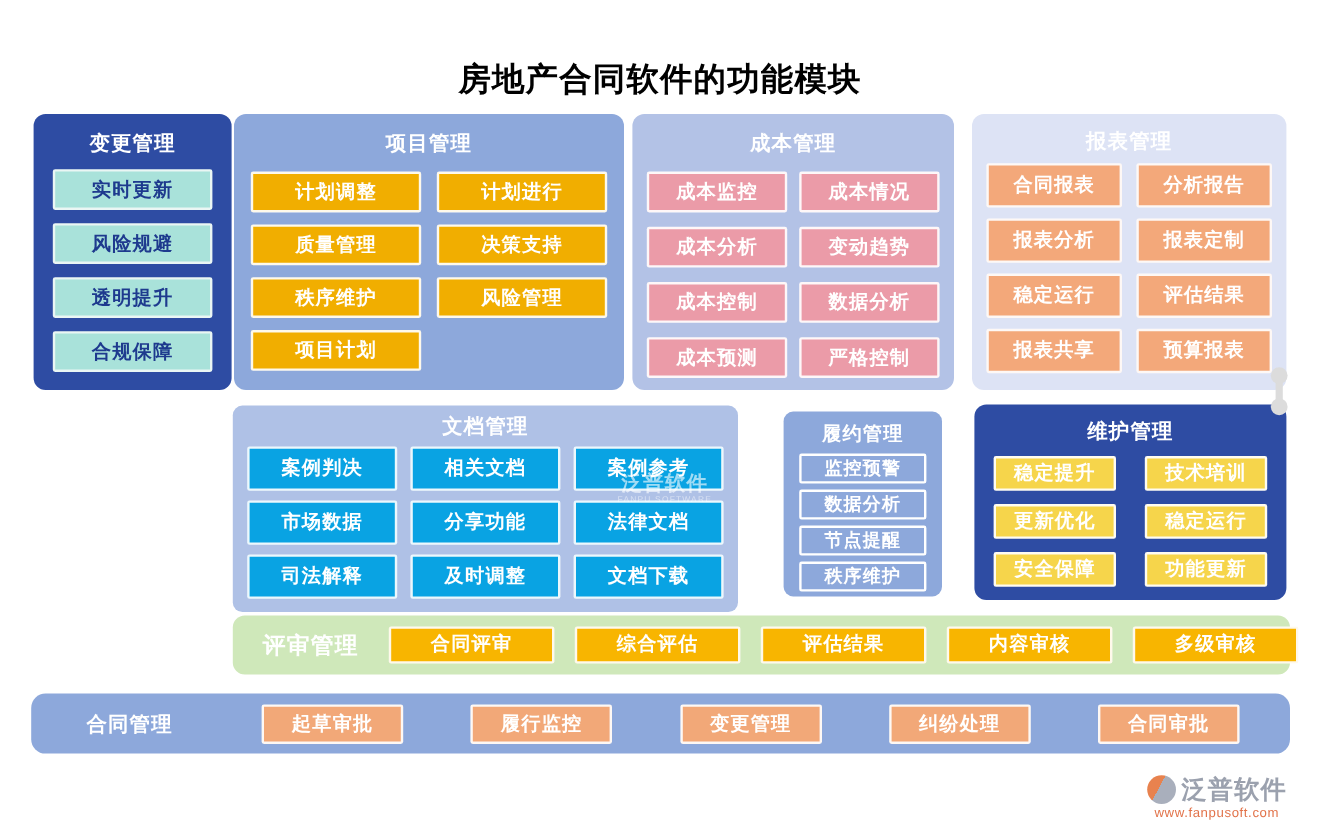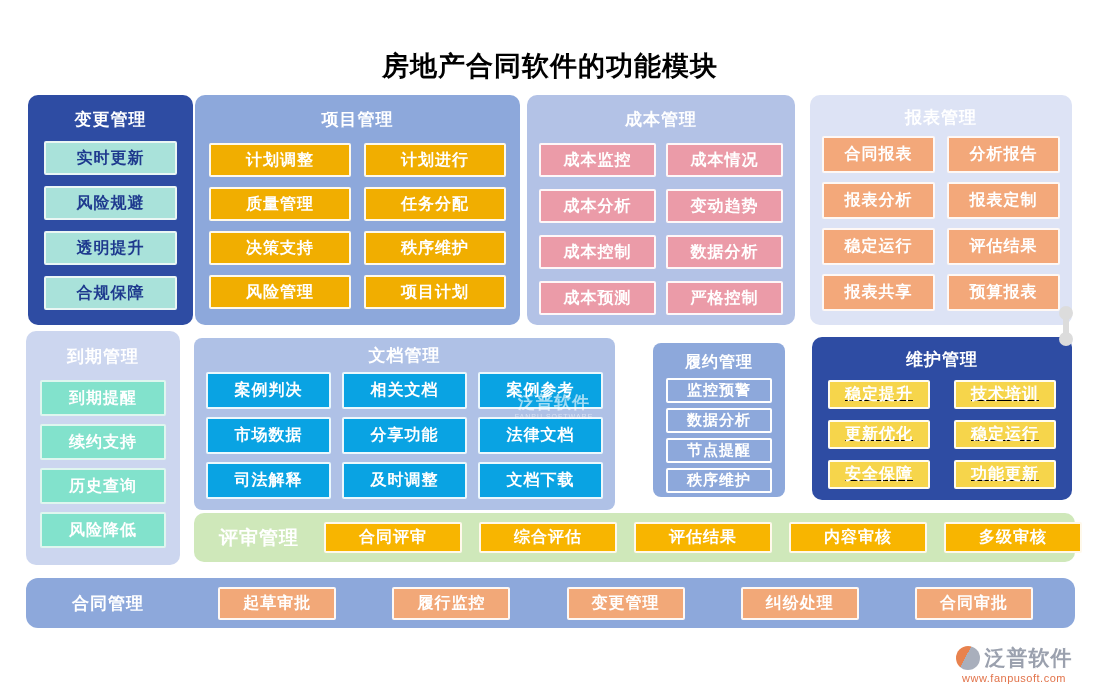--- a/index.html
+++ b/index.html
@@ -50,21 +50,21 @@
   #panel-wendang .grid3{padding:0 12px;gap:8px 11px;}
   #panel-wendang .btn{height:37px;background:#09A3E3;}
 
   #panel-lvyue{left:653px;top:343px;width:132px;height:154px;background:#8DA8DB;border-radius:8px;}
   #panel-lvyue .ptitle{margin:9px 0 5px;font-size:16px;}
   #panel-lvyue .col{padding:0 13px;gap:5px;}
   #panel-lvyue .btn{height:25px;background:transparent;border:2px solid #fff;font-size:15px;}
 
   #panel-weihu{left:812px;top:337px;width:260px;height:163px;background:#2E4CA3;}
   #panel-weihu .ptitle{margin:11px 0 9px;}
-  #panel-weihu .grid2{padding:0 16px;gap:11px 24px;text-decoration:underline;}
+  #panel-weihu .grid2{padding:0 16px;gap:11px 24px;}
   #panel-weihu .btn{height:29px;background:#F6D54B;}
 
   
   #connector{position:absolute;left:1059px;top:306px;width:14px;height:40px;}
   #connector .dot{position:absolute;left:0;width:14px;height:14px;border-radius:50%;background:#DCDCDC;}
   #connector .dot.top{top:0;}
   #connector .dot.bottom{top:26px;}
   #connector .bar{position:absolute;left:4px;top:7px;width:6px;height:26px;background:#DCDCDC;}
 
   
@@ -109,21 +109,20 @@
       <div class="btn">合规保障</div>
     </div>
   </div>
 
   <div class="panel" id="panel-xiangmu">
     <div class="ptitle">项目管理</div>
     <div class="grid2">
       <div class="btn">计划调整</div>
       <div class="btn">计划进行</div>
       <div class="btn">质量管理</div>
-      <div class="btn">任务分配</div>
       <div class="btn">决策支持</div>
       <div class="btn">秩序维护</div>
       <div class="btn">风险管理</div>
       <div class="btn">项目计划</div>
     </div>
   </div>
 
   <div class="panel" id="panel-chengben">
     <div class="ptitle">成本管理</div>
     <div class="grid2">
@@ -145,29 +144,20 @@
       <div class="btn">分析报告</div>
       <div class="btn">报表分析</div>
       <div class="btn">报表定制</div>
       <div class="btn">稳定运行</div>
       <div class="btn">评估结果</div>
       <div class="btn">报表共享</div>
       <div class="btn">预算报表</div>
     </div>
   </div>
 
-  <div class="panel" id="panel-daoqi">
-    <div class="ptitle">到期管理</div>
-    <div class="col">
-      <div class="btn">到期提醒</div>
-      <div class="btn">续约支持</div>
-      <div class="btn">历史查询</div>
-      <div class="btn">风险降低</div>
-    </div>
-  </div>
 
   <div class="panel" id="panel-wendang">
     <div class="ptitle">文档管理</div>
     <div class="grid3">
       <div class="btn">案例判决</div>
       <div class="btn">相关文档</div>
       <div class="btn">案例参考</div>
       <div class="btn">市场数据</div>
       <div class="btn">分享功能</div>
       <div class="btn">法律文档</div>

